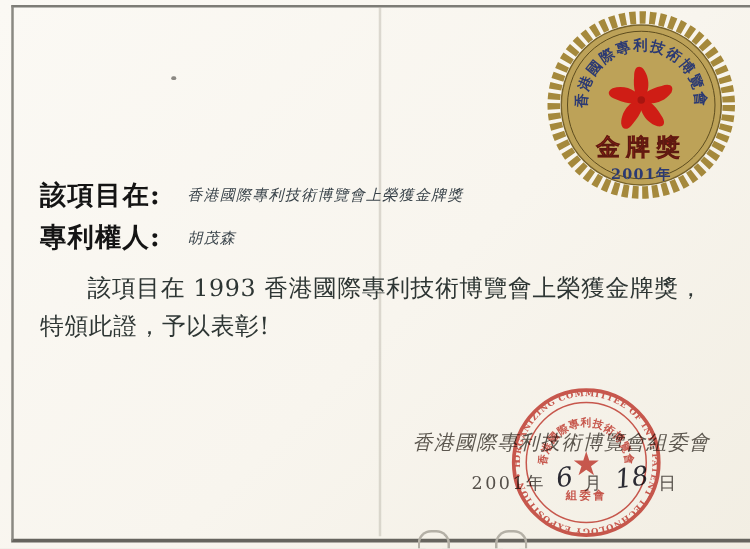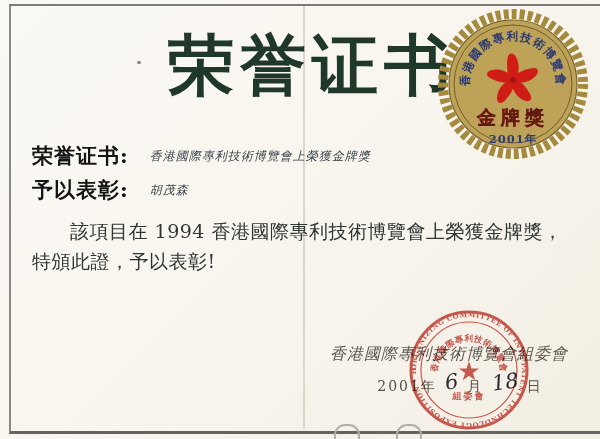--- a/index.html
+++ b/index.html
@@ -66,21 +66,20 @@
 </style>
 </head>
 <body>
 
 <div class="photo">
 
   <div class="frame"></div>
   <div class="fold-line"></div>
   <div class="speck"></div>
 
-  <div class="cert-title">荣誉证书</div>
 
   <svg class="medal" viewBox="0 0 160 160" aria-hidden="true">
     <defs>
       <path id="medalArc" d="M 36 80 A 44 44 0 0 1 124 80" fill="none"></path>
       <path id="petal" d="M0,2 C6,-4 9,-16 2,-26 C-2,-30 -6,-28 -6,-20 C-7,-10 -5,-2 0,2 Z"></path>
     </defs>
     <circle cx="80" cy="80" r="70" fill="none" stroke="#a5893c" stroke-width="10" stroke-dasharray="5 3"></circle>
     <circle cx="80" cy="80" r="64" fill="#bda258" stroke="#77622a" stroke-width="1.2"></circle>
     <circle cx="80" cy="80" r="59" fill="none" stroke="#5d4c1e" stroke-width="0.8"></circle>
     <text font-size="11.5" font-weight="bold" fill="#2c3a72" letter-spacing="1.5">
@@ -92,30 +91,30 @@
       <use href="#petal" transform="translate(80,76) rotate(144) scale(0.95)"></use>
       <use href="#petal" transform="translate(80,76) rotate(216) scale(0.95)"></use>
       <use href="#petal" transform="translate(80,76) rotate(288) scale(0.95)"></use>
       <circle cx="80" cy="76" r="3" fill="#a81510"></circle>
     </g>
     <text x="80" y="120" text-anchor="middle" font-size="19" font-weight="bold" fill="#c2221c" stroke="#5c1a10" stroke-width="0.4" letter-spacing="5">金牌獎</text>
     <text x="80" y="139" text-anchor="middle" font-size="11.5" font-weight="bold" fill="#2c3a72" letter-spacing="1">2001年</text>
   </svg>
 
   <div class="field-row row-project">
-    <span class="field-label">荣誉证书:</span>
+    <span class="field-label">該項目在:</span>
     <span class="field-value">香港國際專利技術博覽會上榮獲金牌獎</span>
   </div>
 
   <div class="field-row row-patentee">
-    <span class="field-label">予以表彰:</span>
+    <span class="field-label">專利權人:</span>
     <span class="field-value">胡茂森</span>
   </div>
 
-  <div class="body-cn">該項目在 1994 香港國際專利技術博覽會上榮獲金牌獎，特頒此證，予以表彰!</div>
+  <div class="body-cn">該項目在 1993 香港國際專利技術博覽會上榮獲金牌獎，特頒此證，予以表彰!</div>
 
 
   <div class="issuer-line">香港國際專利技術博覽會組委會</div>
 
   <div class="date-line">
     <span>2001年</span>
     <span class="hand">6</span>
     <span>月</span>
     <span class="hand">18</span>
     <span>日</span>

